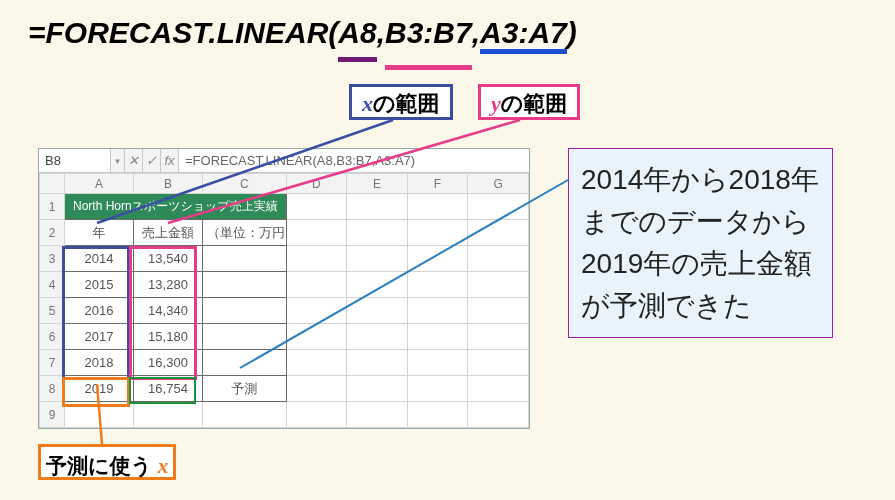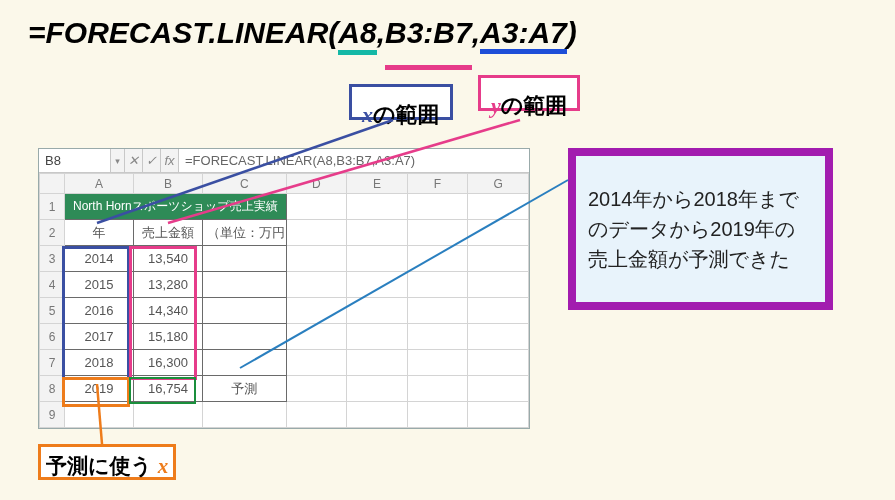--- a/index.html
+++ b/index.html
@@ -15,61 +15,61 @@
   .formula-big {
     position: absolute;
     left: 28px;
     top: 16px;
     font-size: 30px;
     font-weight: 800;
     font-style: italic;
     font-family: "Arial Black", Arial, sans-serif;
   }
   .formula-big .part { font-style: italic; text-align: center; }
-  .formula-big .arg1 { border-bottom: 5px solid #14b8a6; padding-bottom: 1px; }
+  .formula-big .arg1 { border-bottom: 5px solid #701a75; padding-bottom: 8px; }
   .formula-big .arg2 { border-bottom: 5px solid #e63c8a; padding-bottom: 16px; }
   .formula-big .arg3 { border-bottom: 5px solid #1d4ed8; padding-bottom: 0px; }
 
   .label-box {
     position: absolute;
     font-size: 22px;
-    padding: 13px 10px;
+    padding: 2px 10px;
     background: #fff;
     font-weight: 600;
     height: 36px;
     line-height: 30px;
   }
   .label-x-range {
     left: 349px; top: 84px;
     border: 3px solid #3a4fa2;
   }
   .label-x-range .it { font-family: "Times New Roman", serif; font-style: italic; font-weight:700; color:#3a4fa2; }
   .label-y-range {
-    left: 478px; top: 75px;
+    left: 478px; top: 84px;
     border: 3px solid #e63c8a;
   }
   .label-y-range .it { font-family: "Times New Roman", serif; font-style: italic; font-weight:700; color:#e63c8a; }
 
   .label-pred-x {
     left: 38px; top: 444px;
     padding: 4px 5px;
     border: 3px solid #ee7c1b;
     font-size: 21px;
     font-weight:600;
   }
   .label-pred-x .it { font-family: "Times New Roman", serif; font-style: italic; font-weight:700; color:#ee7c1b; }
 
   .explain-box {
     position: absolute;
     left: 568px; top: 148px;
     width: 265px;
-    border: 8px solid #a21caf;
+    border: 1px solid #a21caf;
     background: #e8f3fb;
-    padding: 28px 12px;
-    font-size: 20px;
+    padding: 10px 12px;
+    font-size: 28px;
     color: #222;
     line-height: 1.5;
   }
 
   
   .sheet {
     position: absolute;
     left: 38px; top: 148px;
     width: 492px;
     background: #fff;

